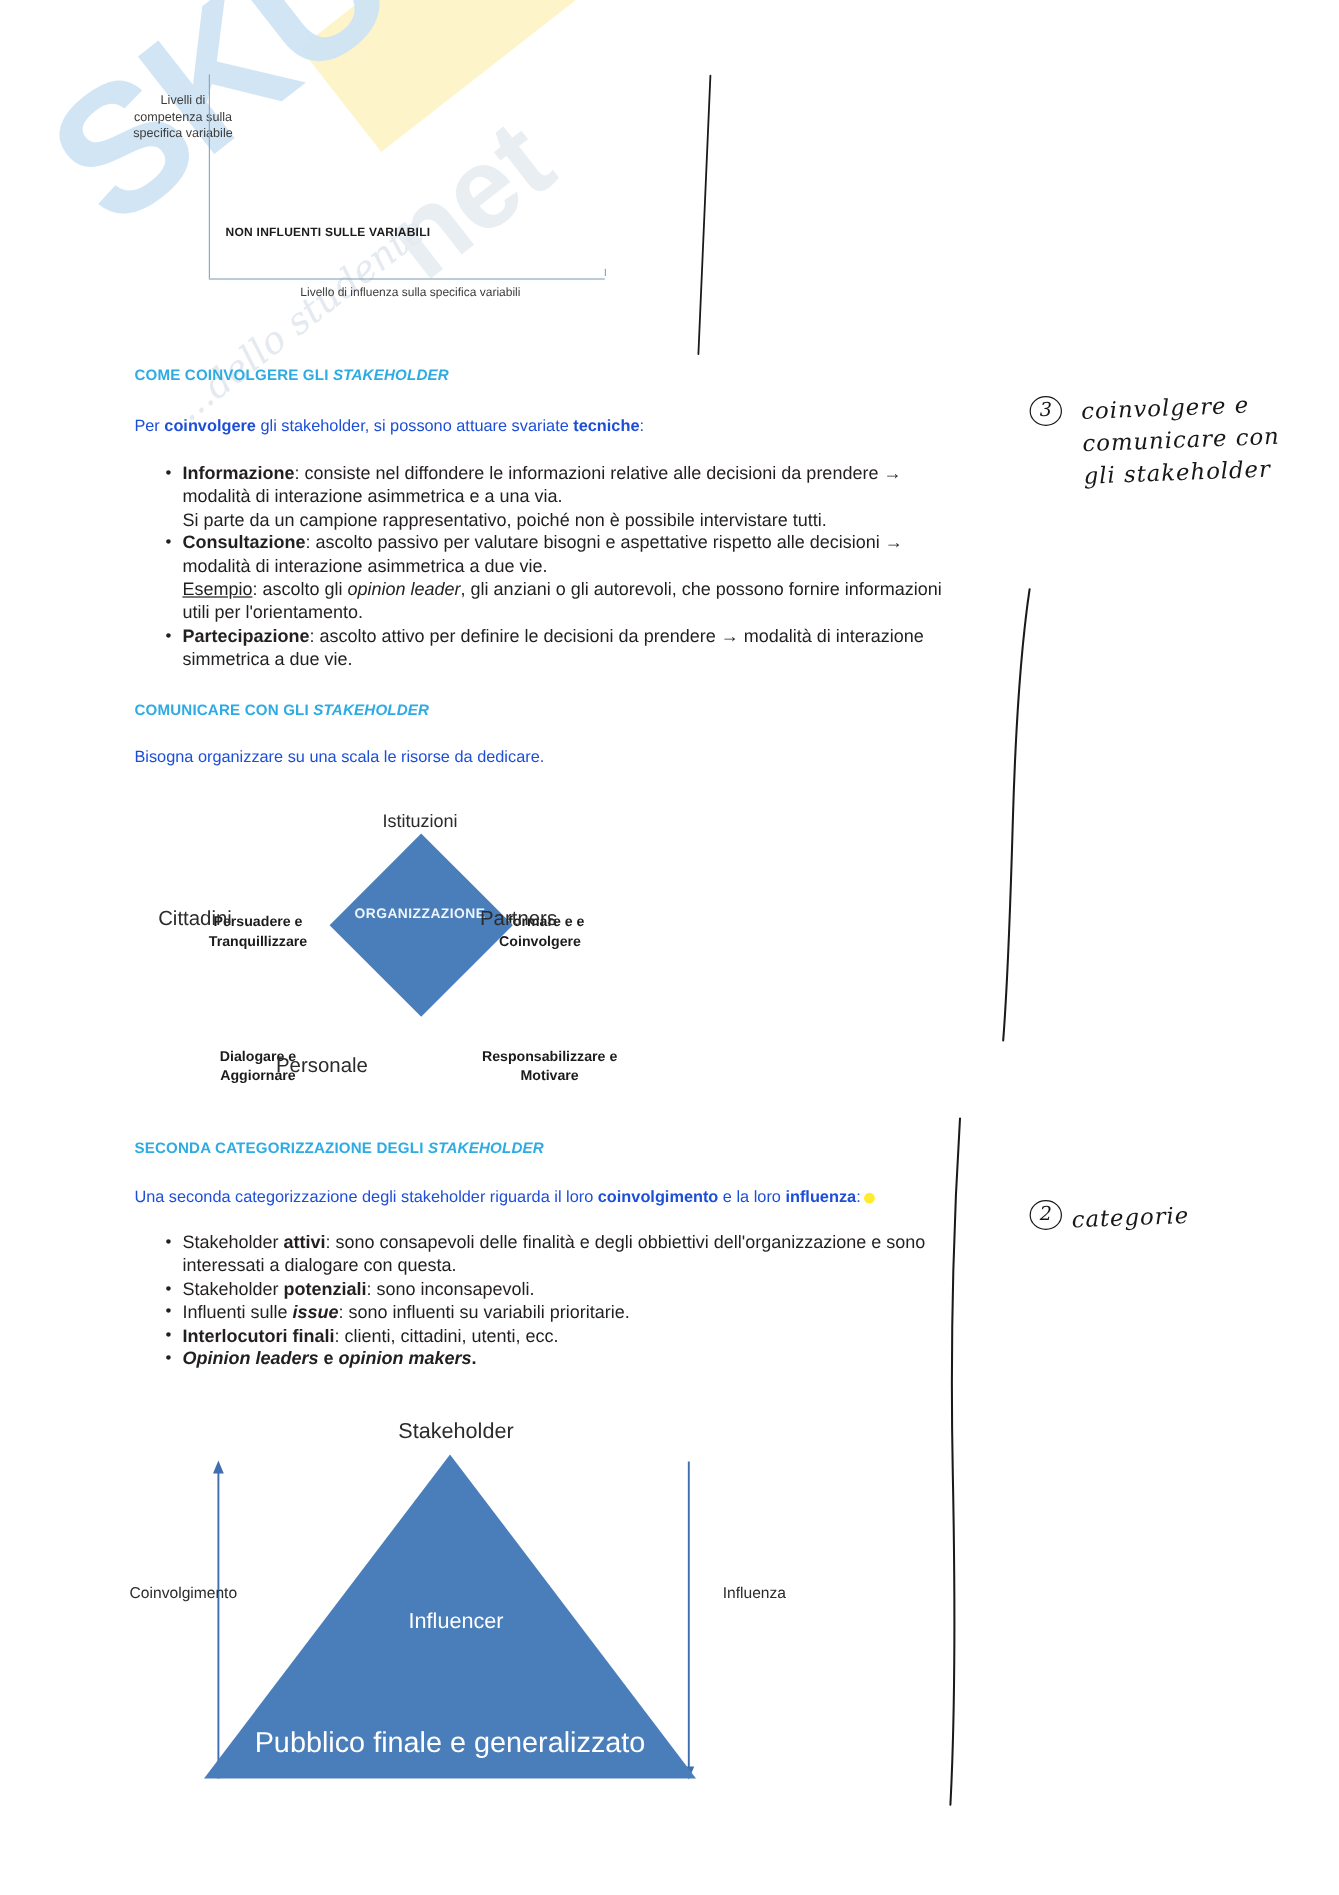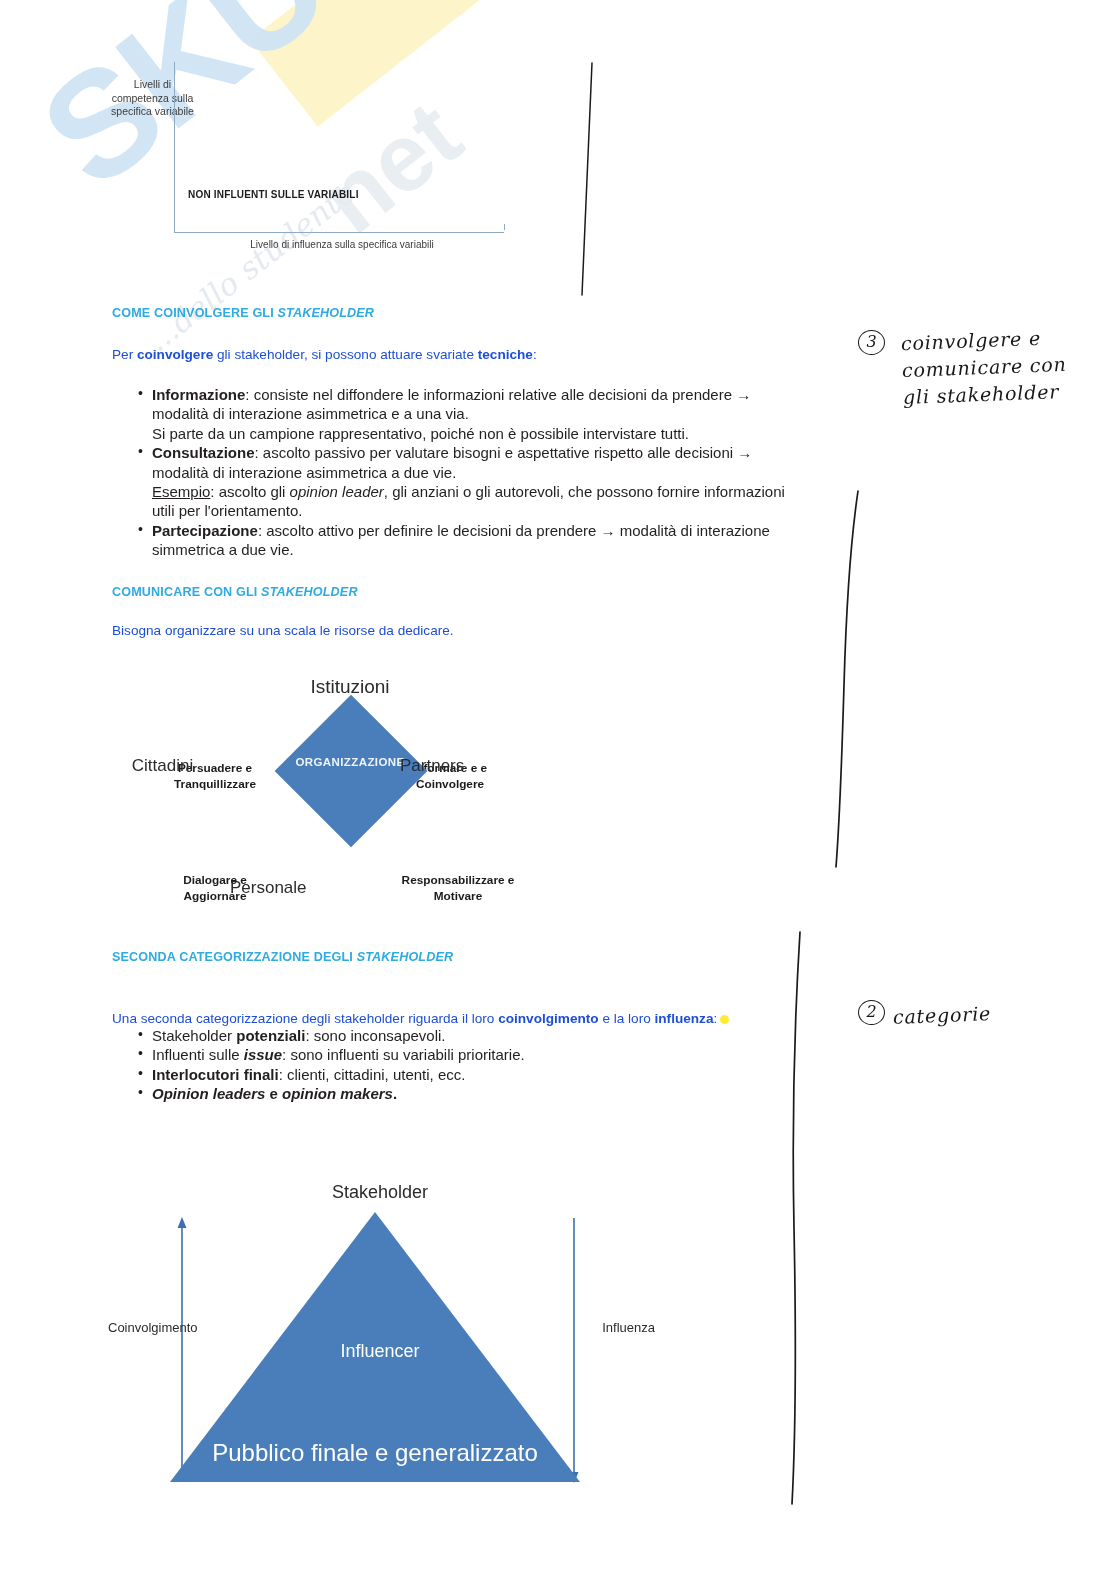--- a/index.html
+++ b/index.html
@@ -95,21 +95,21 @@
   
   .fig-diamond{position:absolute;left:110px;top:672px;width:440px;height:240px;}
   .diamond{
     position:absolute;left:187px;top:45px;width:108px;height:108px;
     background:#4a7ebb;transform:rotate(45deg);
   }
   .dia-core{
     position:absolute;left:160px;top:84px;width:160px;text-align:center;
     font-size:11.5px;font-weight:bold;letter-spacing:.4px;color:#eef4fb;
   }
-  .dia-top{position:absolute;left:120px;top:4px;width:240px;text-align:center;font-size:19px;color:#2b2b2b;}
+  .dia-top{position:absolute;left:120px;top:4px;width:240px;text-align:center;font-size:15px;color:#2b2b2b;}
   .dia-bottom{position:absolute;left:120px;top:206px;width:240px;text-align:left;font-size:17px;color:#2b2b2b;}
   .dia-left{position:absolute;left:0px;top:84px;width:105px;text-align:center;font-size:17px;color:#2b2b2b;}
   .dia-right{position:absolute;left:290px;top:84px;width:130px;text-align:left;font-size:17px;color:#2b2b2b;}
   .dia-q{position:absolute;font-size:11.8px;font-weight:bold;line-height:16px;color:#1b1b1b;text-align:center;margin-top:48px;}
   .dia-q.tl{left:30px;top:40px;width:150px;}
   .dia-q.tr{left:260px;top:40px;width:160px;}
   .dia-q.bl{left:30px;top:152px;width:150px;}
   .dia-q.br{left:258px;top:152px;width:180px;}
 
   
@@ -205,23 +205,24 @@
       <div class="dia-right">Partners</div>
       <div class="dia-q bl" style="white-space:pre-line;">Dialogare e
 Aggiornare</div>
       <div class="dia-q br" style="white-space:pre-line;">Responsabilizzare e
 Motivare</div>
       <div class="dia-bottom">Personale</div>
     </div>
 
     <h2 class="sec" style="left:112px;top:950px;"><span>SECONDA CATEGORIZZAZIONE DEGLI </span><i>STAKEHOLDER</i></h2>
 
-    <p class="body" style="left:112px;top:988px;width:680px;margin-top:21px;"><span>Una seconda categorizzazione degli stakeholder riguarda il loro </span><b>coinvolgimento</b><span> e la loro </span><b>influenza</b><span>:</span><span class="hl-dot"></span></p>
+    <p class="body" style="left:112px;top:988px;width:680px;"><span>Una seconda categorizzazione degli stakeholder riguarda il loro </span><b>coinvolgimento</b><span> e la loro </span><b>influenza</b><span>:</span><span class="hl-dot"></span></p>
 
     <ul class="bul" style="left:118px;top:1026px;width:660px;">
+      <li><span>Stakeholder </span><b>attivi</b><span>: sono consapevoli delle finalità e degli obbiettivi dell'organizzazione e sono interessati a dialogare con questa.</span></li>
       <li><span>Stakeholder </span><b>potenziali</b><span>: sono inconsapevoli.</span></li>
       <li><span>Influenti sulle </span><b><i>issue</i></b><span>: sono influenti su variabili prioritarie.</span></li>
       <li><b>Interlocutori finali</b><span>: clienti, cittadini, utenti, ecc.</span></li>
       <li><b><i>Opinion leaders</i></b><b> e </b><b><i>opinion makers</i></b><b>.</b></li>
     </ul>
 
     <div class="fig-pyr">
       <div class="pyr-apex">Stakeholder</div>
 
       <svg class="arrow-l" viewBox="0 0 18 268">

